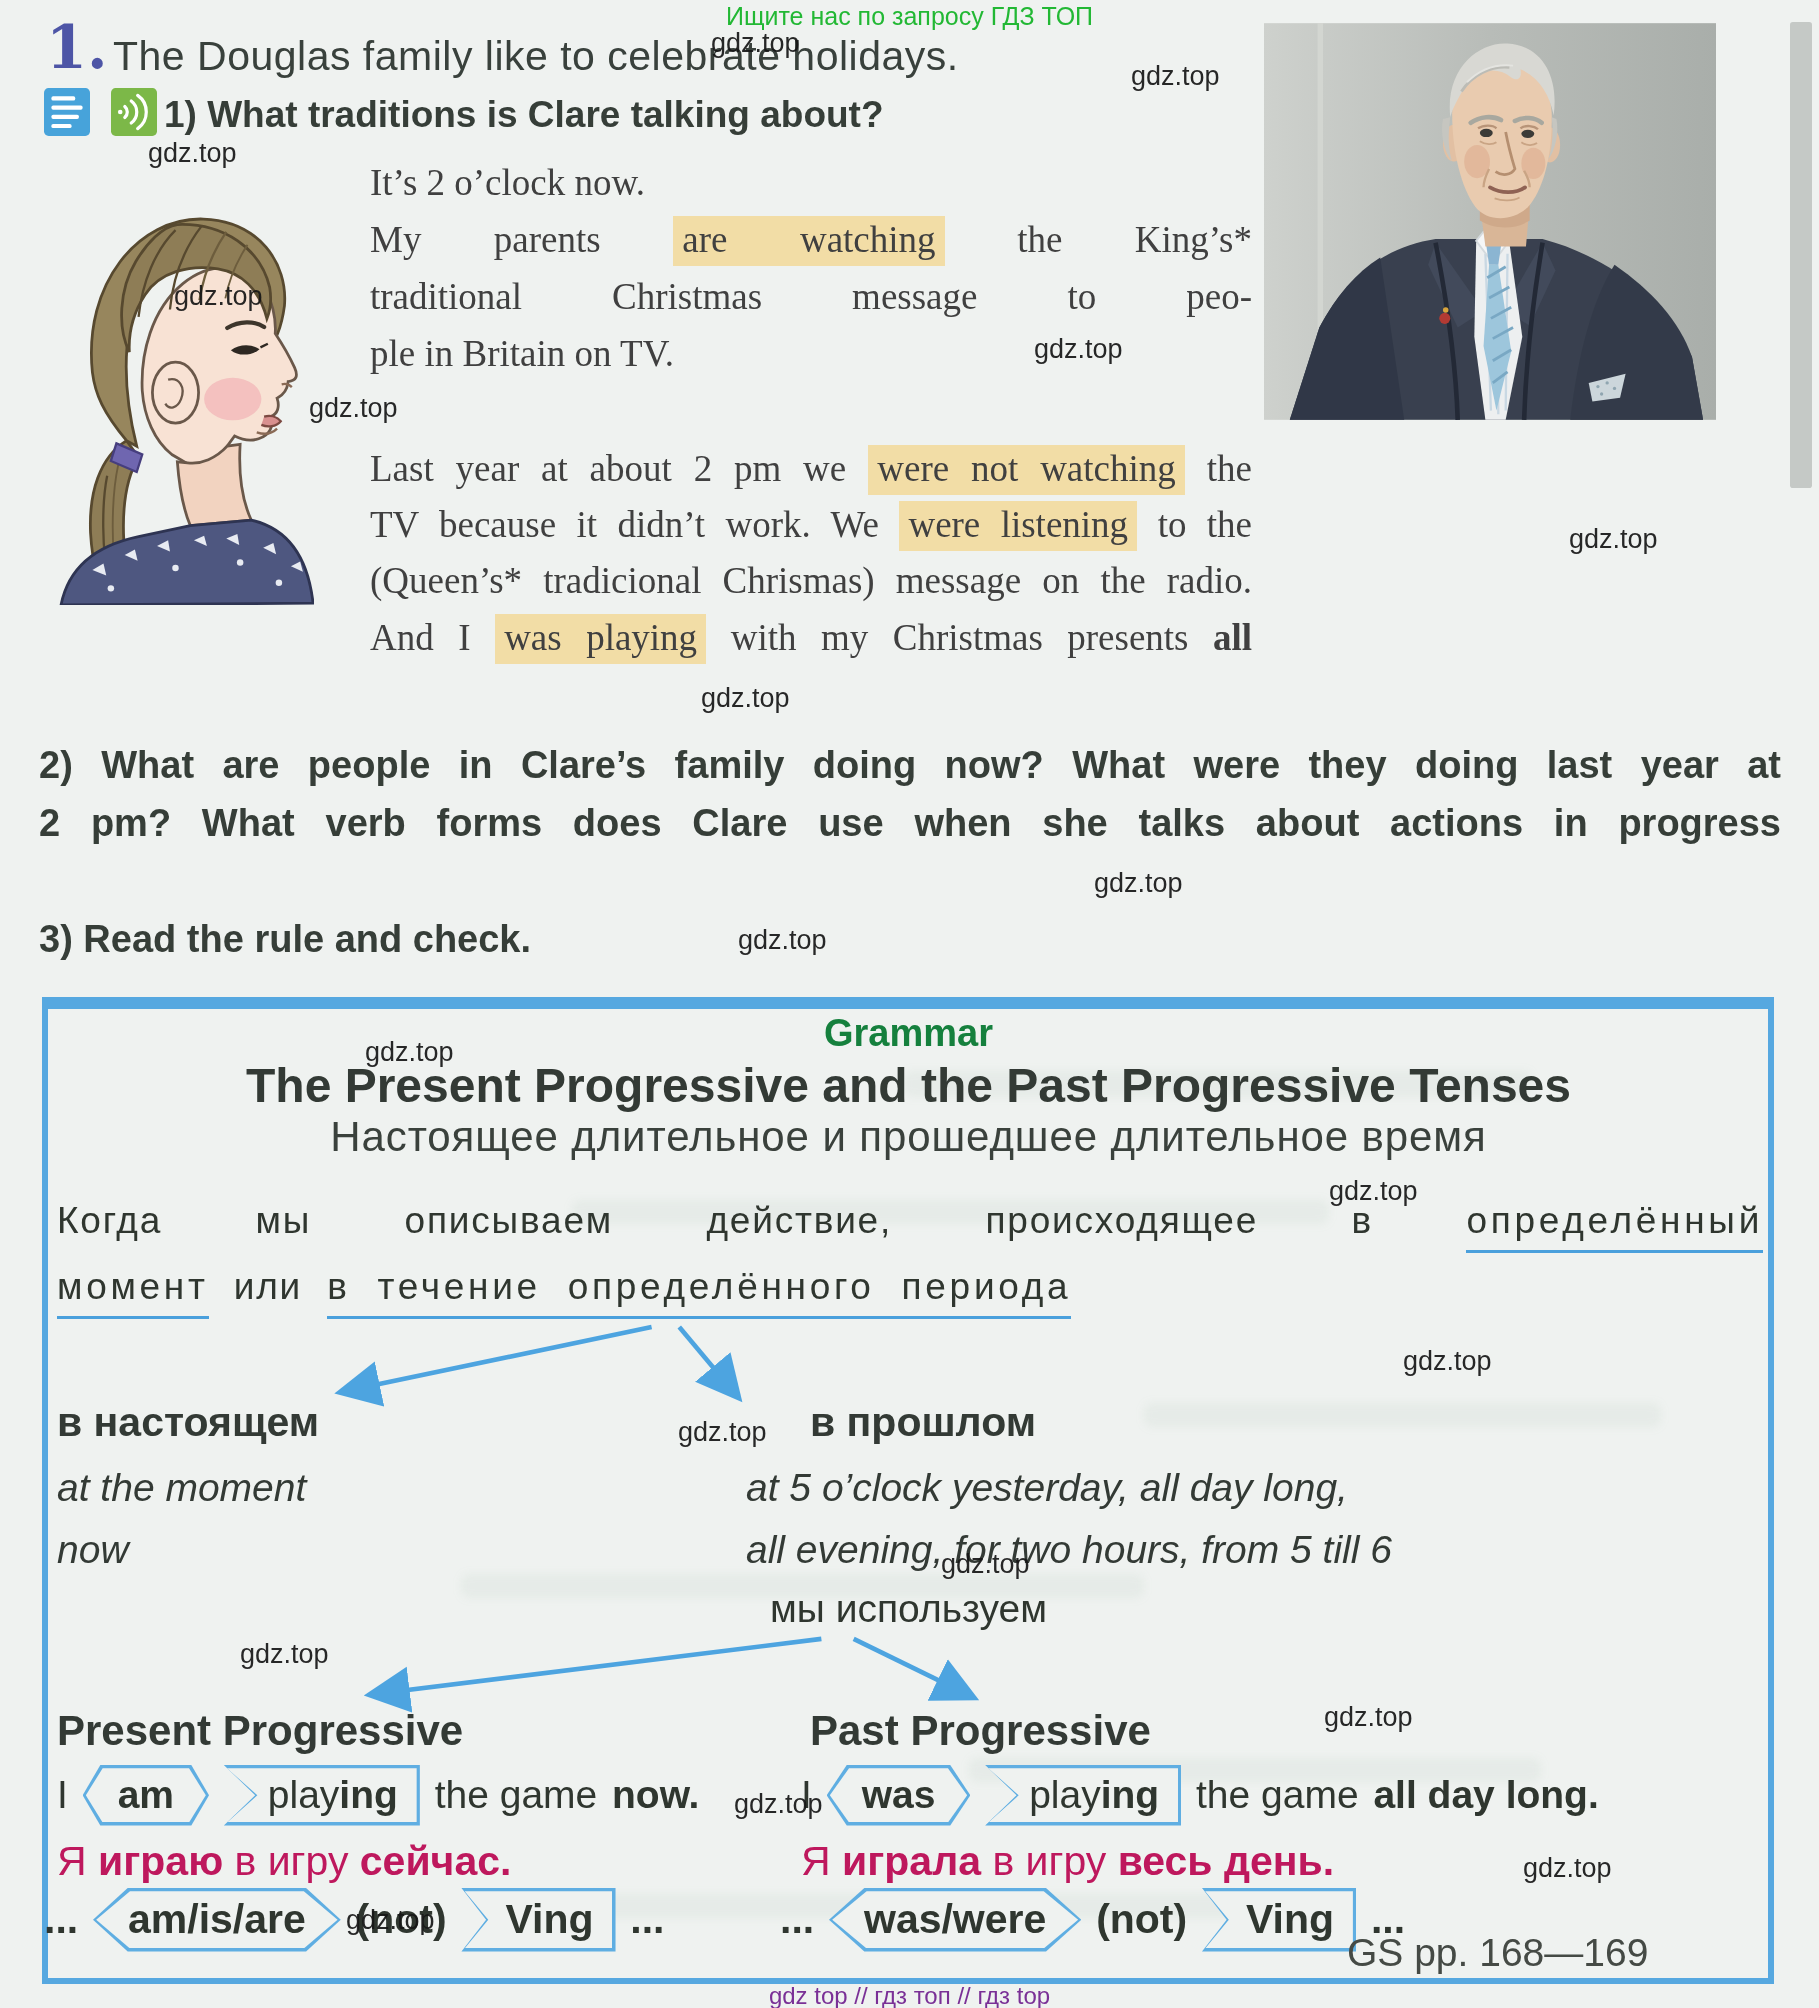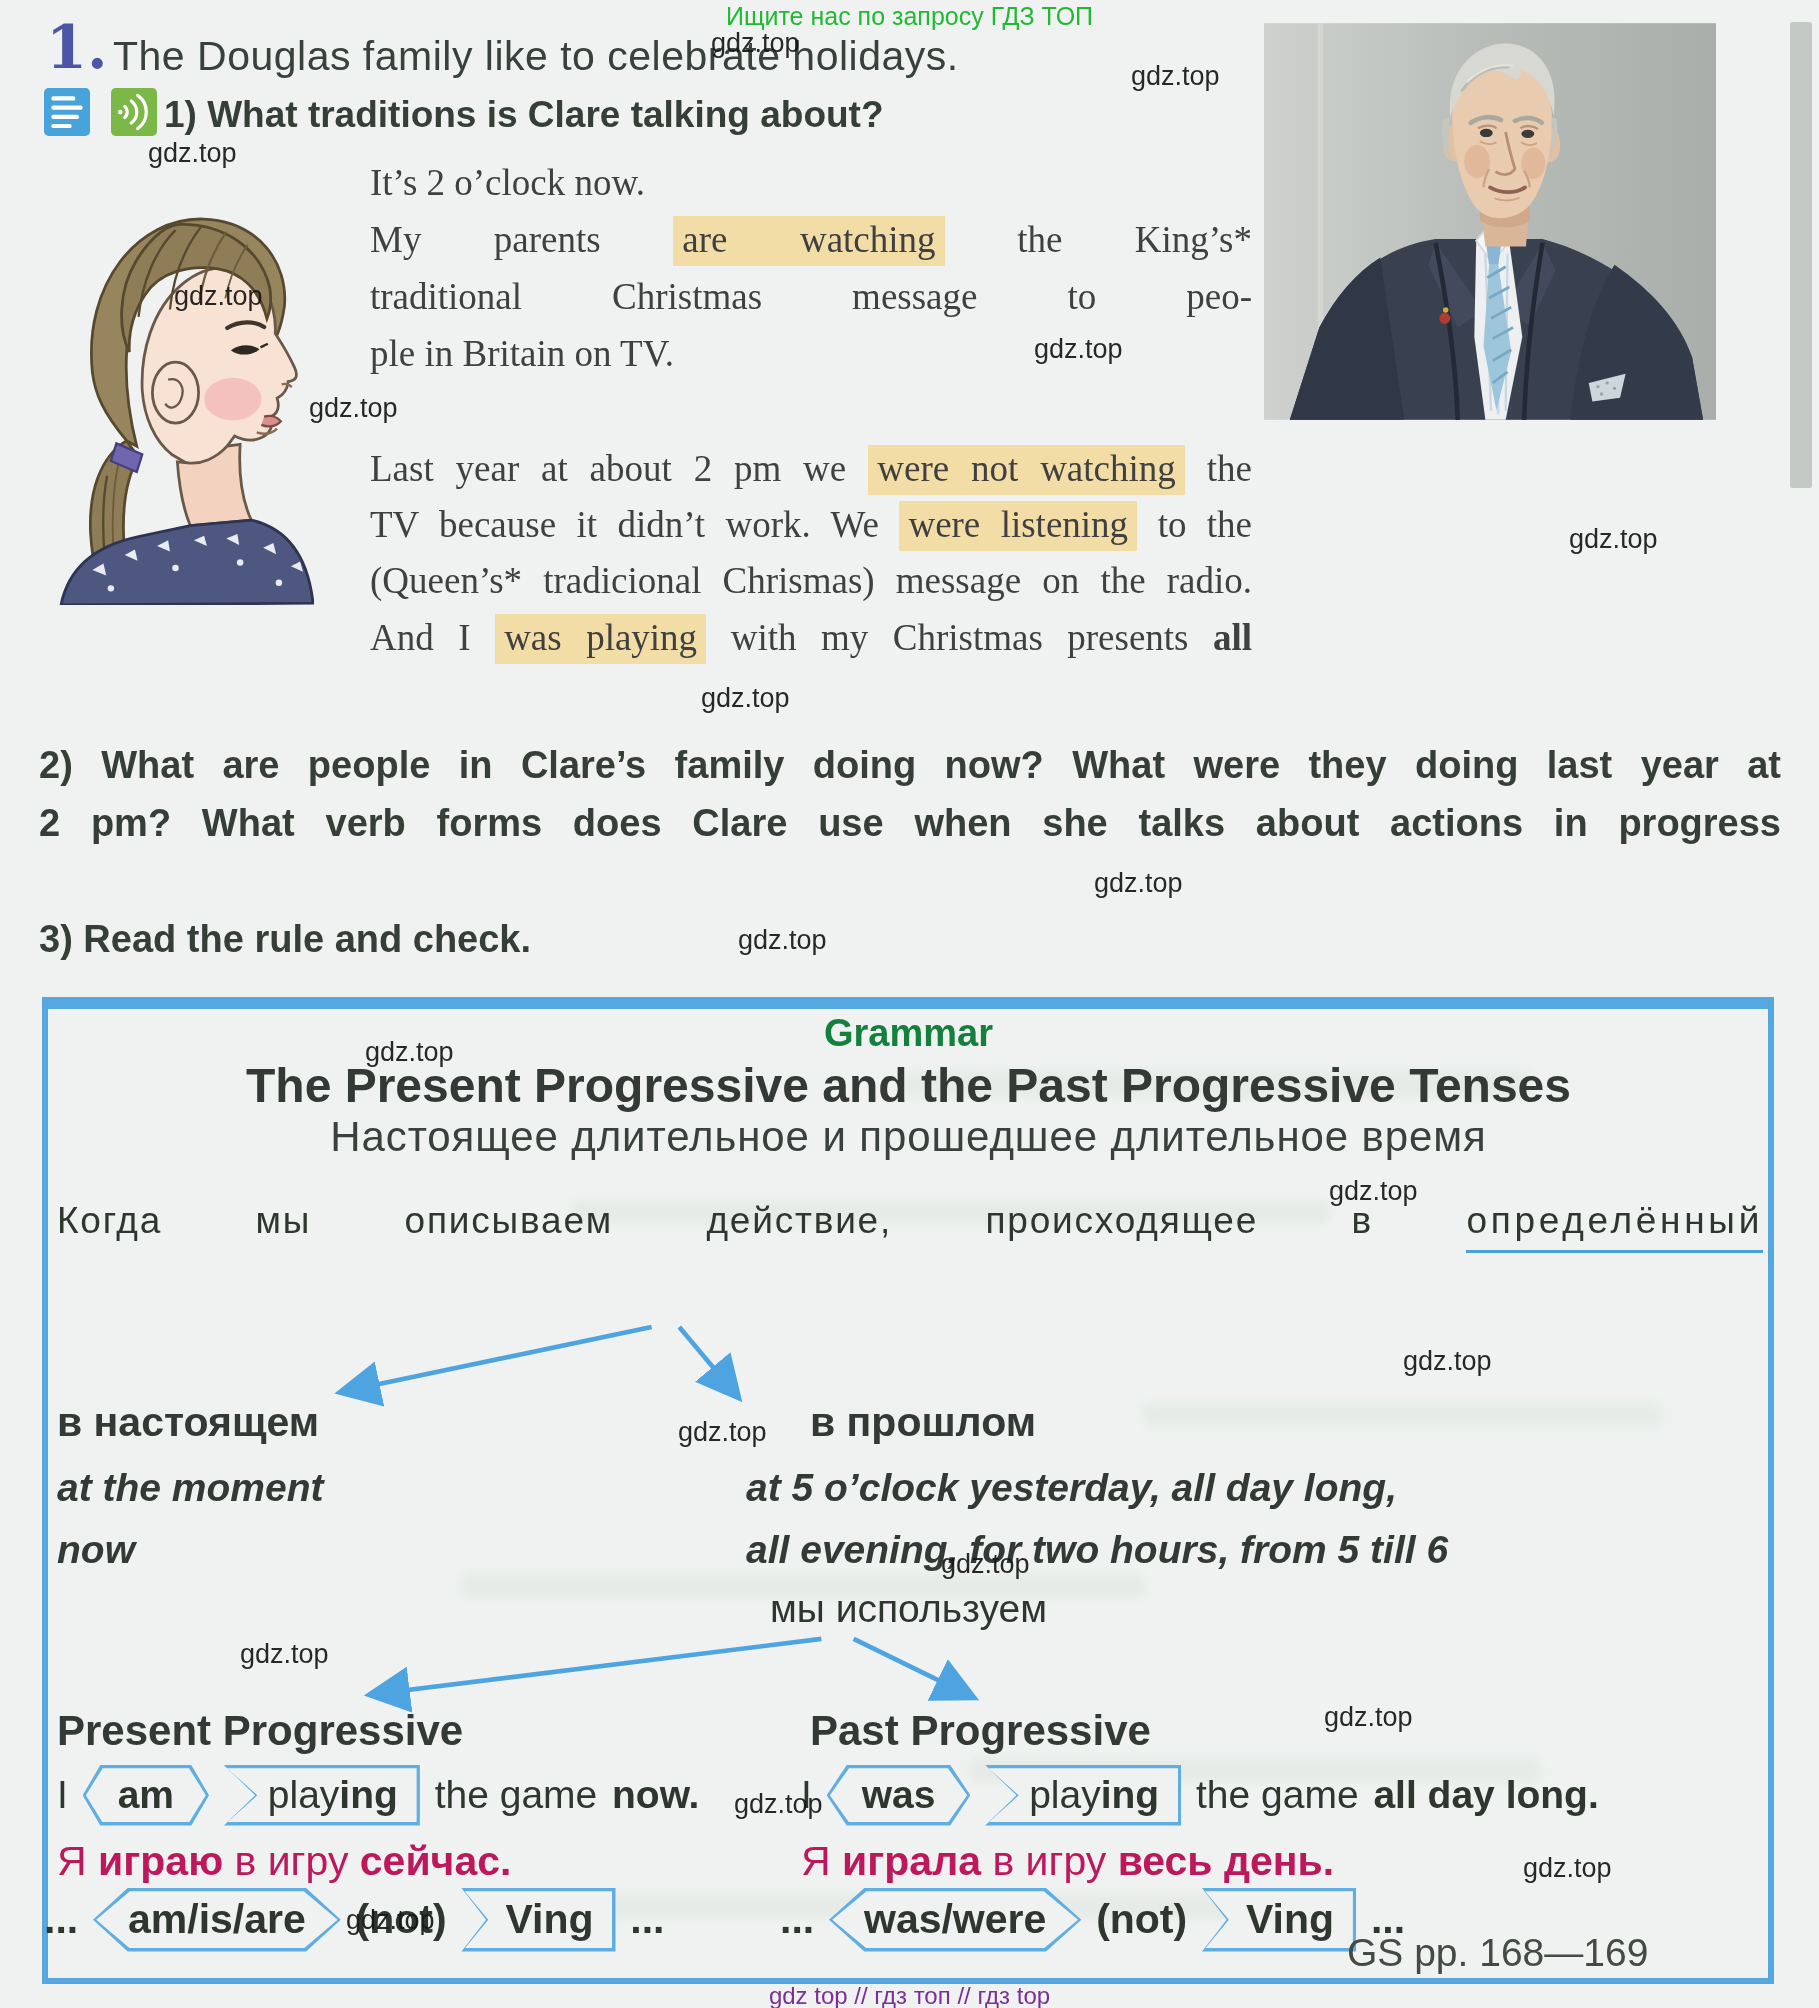--- a/index.html
+++ b/index.html
@@ -27,21 +27,21 @@
   .q-line{left:39px;width:1742px;font-size:38px;font-weight:bold;color:#363e38;}
   .q3{left:39px;top:918px;font-size:38px;font-weight:bold;color:#363e38;}
   
   .gbox{left:42px;top:997px;width:1720px;height:969px;border:6.5px solid #56a8e0;border-top-width:12px;background:transparent;}
   .g-center{left:42px;width:1733px;text-align:center;}
   .g-heading{top:1012px;font-size:38px;font-weight:bold;color:#15803d;}
   .g-title-en{top:1058px;font-size:48px;font-weight:bold;color:#333a35;}
   .g-title-ru{top:1113px;font-size:42px;color:#3a413c;letter-spacing:0.9px;}
   .rule-line{left:57px;width:1706px;font-size:37px;color:#2f362f;letter-spacing:1.8px;word-spacing:13px;}
   .col-label{font-size:41px;font-weight:bold;color:#333a35;}
-  .col-time{font-size:39px;font-weight:bold;font-style:italic;color:#333a35;}
+  .col-time{font-size:39px;font-weight:normal;font-style:italic;color:#333a35;}
   .we-use{top:1587px;font-size:39px;color:#2f362f;}
   .pp-heading{font-size:42px;font-weight:bold;color:#333a35;}
   .example-row{display:flex;align-items:center;gap:14.8px;font-size:39px;color:#2f362f;white-space:nowrap;}
   .ru-line{font-size:41px;color:#be185d;white-space:nowrap;}
   .formula-row{display:flex;align-items:center;gap:14.8px;font-size:41px;font-weight:bold;color:#2f362f;white-space:nowrap;}
   .gs-ref{left:1347px;top:1931px;font-size:39px;color:#454a45;}
   
   .tag{position:relative;display:inline-flex;align-items:center;justify-content:center;font-weight:bold;}
   .tag::before{content:"";position:absolute;inset:0;background:#5faee2;clip-path:var(--cp);}
   .tag::after{content:"";position:absolute;inset:3.2px;background:#eff2f0;clip-path:var(--cp);}
@@ -219,20 +219,21 @@
   <div class="abs q-line jline" style="top:744px;"><span class="seg-n">2) What are people in Clare’s family doing now? What were they doing last year at</span></div>
   <div class="abs q-line jline" style="top:802px;"><span class="seg-n">2 pm? What verb forms does Clare use when she talks about actions in progress</span></div>
   <div class="abs q3">3) Read the rule and check.</div>
 
   <div class="abs gbox"></div>
   <div class="abs g-center g-heading">Grammar</div>
   <div class="abs g-center g-title-en">The Present Progressive and the Past Progressive Tenses</div>
   <div class="abs g-center g-title-ru">Настоящее длительное и прошедшее длительное время</div>
 
   <div class="abs rule-line jline" style="top:1200px;"><span class="seg-n">Когда мы описываем действие, происходящее в </span><span class="seg-u">определённый</span></div>
+  <div class="abs rule-line" style="top:1266px;"><span class="seg-u">момент</span><span class="seg-n"> или </span><span class="seg-u">в течение определённого периода</span></div>
 
   <svg class="abs" style="left:0;top:0;z-index:2;pointer-events:none;" width="1819" height="2008" viewBox="0 0 1971 2176">
     <defs>
       <marker id="arr" markerWidth="12" markerHeight="12" refX="8" refY="5" orient="auto">
         <path d="M0,0 L10,5 L0,10 Z" fill="#4da4e0"></path>
       </marker>
     </defs>
     <g stroke="#4da4e0" stroke-width="5">
       <line x1="706" y1="1438" x2="372" y2="1508" marker-end="url(#arr)"></line>
       <line x1="736" y1="1438" x2="798" y2="1512" marker-end="url(#arr)"></line>

